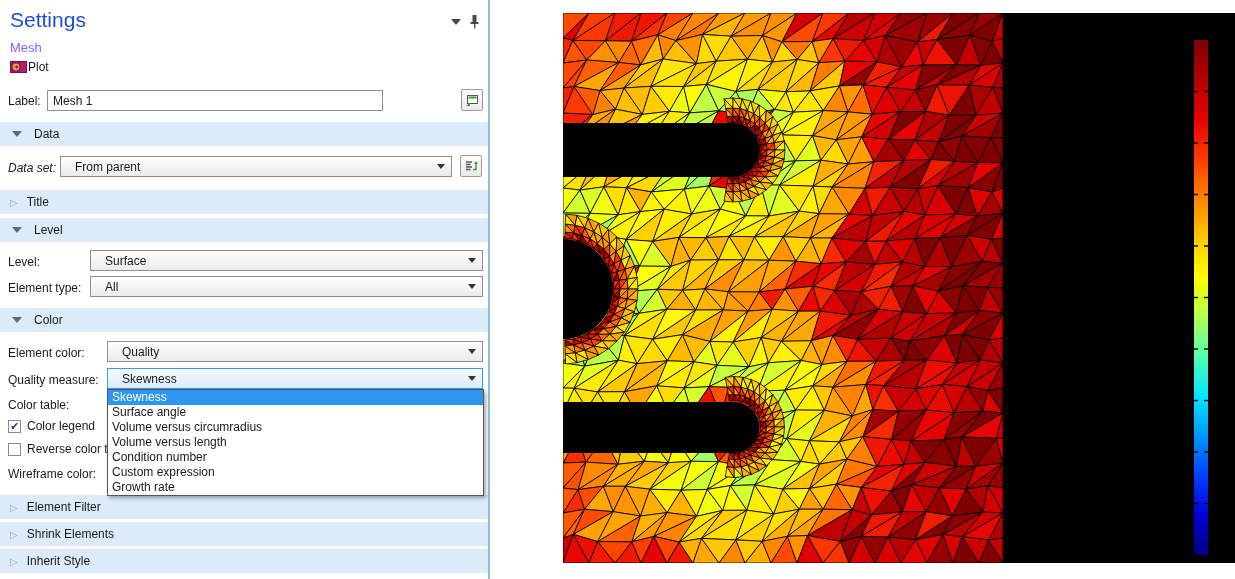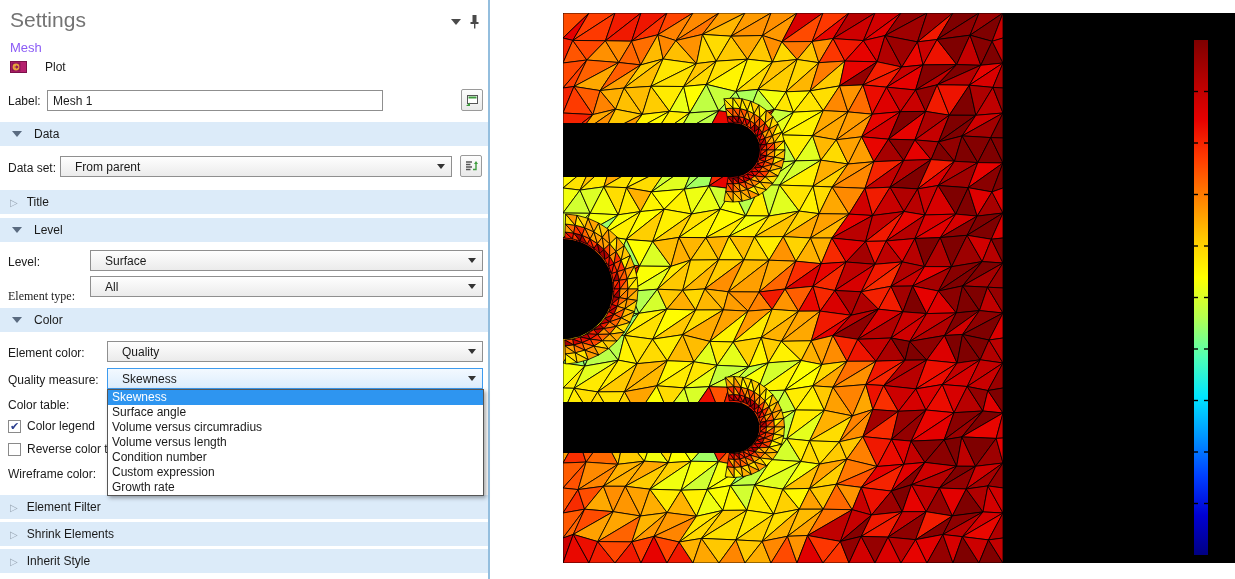--- a/index.html
+++ b/index.html
@@ -1,25 +1,25 @@
 <!DOCTYPE html>
 <html><head>
 <meta charset="utf-8">
 <style>
   * { margin:0; padding:0; box-sizing:border-box; }
   html,body { width:1235px; height:579px; background:#ffffff; font-family:"Liberation Sans", sans-serif; overflow:hidden; position:relative; }
 
   
   .panel { position:absolute; left:0; top:0; width:490px; height:579px; background:#ffffff; border-right:2px solid #94bede; }
   .abs { position:absolute; }
-  .panel-title { left:10px; top:8px; font-size:21px; color:#737373; }
+  .panel-title { left:10px; top:8px; font-size:21px; color:#1d4ed8; }
   .panel-sub { left:10px; top:40px; font-size:13px; color:#8b5cf6; }
   .hdr-tools { right:8px; top:14px; display:flex; gap:8px; align-items:center; }
   .chev { width:0; height:0; border-left:5px solid transparent; border-right:5px solid transparent; border-top:6px solid #4a4a4a; }
-  .breadcrumb-row { left:10px; top:60px; display:flex; align-items:center; gap:18px; font-size:12px; color:#1a1a1a; }
+  .breadcrumb-row { left:10px; top:60px; display:flex; align-items:center; gap:1px; font-size:12px; color:#1a1a1a; }
 
   .lbl { font-size:12px; color:#1a1a1a; white-space:nowrap; }
 
   .text-input { border:1px solid #8f8f8f; background:#fff; height:21px; font-size:12px; font-family:"Liberation Sans",sans-serif; padding:0 5px; color:#1a1a1a; }
 
   .sq-btn { width:22px; height:22px; border:1px solid #9a9a9a; border-radius:2px; background:linear-gradient(#fdfdfd,#e9e9e9); display:flex; align-items:center; justify-content:center; }
 
   .sec-bar { left:0; width:488px; height:24px; background:#dcebf9; display:flex; align-items:center; font-size:12px; color:#1a1a1a; }
   .sec-tri-open { width:0; height:0; border-left:5px solid transparent; border-right:5px solid transparent; border-top:6px solid #5a6b80; margin:0 12px 0 12px; }
   .sec-tri-closed { color:#9aa7b5; font-size:10px; margin:0 9px 0 10px; }
@@ -74,21 +74,21 @@
       <rect x="2.5" y="1.5" width="10" height="8" fill="#fff" stroke="#555"></rect>
       <rect x="3.5" y="2.5" width="8" height="2" fill="#3f9c3f"></rect>
       <path d="M1 12 L5 8.5 L5 12 Z" fill="#3f9c3f"></path>
     </svg>
   </span>
 
   <div class="abs sec-bar" style="top:122px;">
     <span class="sec-tri-open"></span>
     <span>Data</span>
   </div>
-  <span class="abs lbl" style="left:8px; top:161px;">Data set:</span>
+  <span class="abs lbl" style="left:8px; top:161px;font-style:italic;">Data set:</span>
   <div class="abs combo" style="left:60px; top:156px; width:392px;">
     <span class="ctext">From parent</span>
     <span class="carrow"></span>
   </div>
   <span class="abs sq-btn" style="left:460px; top:155px;">
     <svg width="14" height="14" viewBox="0 0 14 14">
       <path d="M2 3h6 M2 5.5h4.5 M2 8h6 M2 10.5h4.5" stroke="#555" stroke-width="1.3"></path>
       <path d="M9 10.5 L12 10.5 L12 4.5" stroke="#3f9c3f" stroke-width="1.4" fill="none"></path>
       <path d="M12 3 L14 6 L10 6 Z" fill="#3f9c3f" transform="translate(0,-1)"></path>
     </svg>
@@ -101,21 +101,21 @@
 
   <div class="abs sec-bar" style="top:218px;">
     <span class="sec-tri-open"></span>
     <span>Level</span>
   </div>
   <span class="abs lbl" style="left:8px; top:255px;">Level:</span>
   <div class="abs combo" style="left:90px; top:250px; width:393px;">
     <span class="ctext">Surface</span>
     <span class="carrow"></span>
   </div>
-  <span class="abs lbl" style="left:8px; top:289px;font-family:Liberation Serif, serif;">Element type:</span>
+  <span class="abs lbl" style="left:8px; top:281px;">Element type:</span>
   <div class="abs combo" style="left:90px; top:276px; width:393px;">
     <span class="ctext">All</span>
     <span class="carrow"></span>
   </div>
 
   <div class="abs sec-bar" style="top:308px;">
     <span class="sec-tri-open"></span>
     <span>Color</span>
   </div>
   <span class="abs lbl" style="left:8px; top:346px;">Element color:</span>

